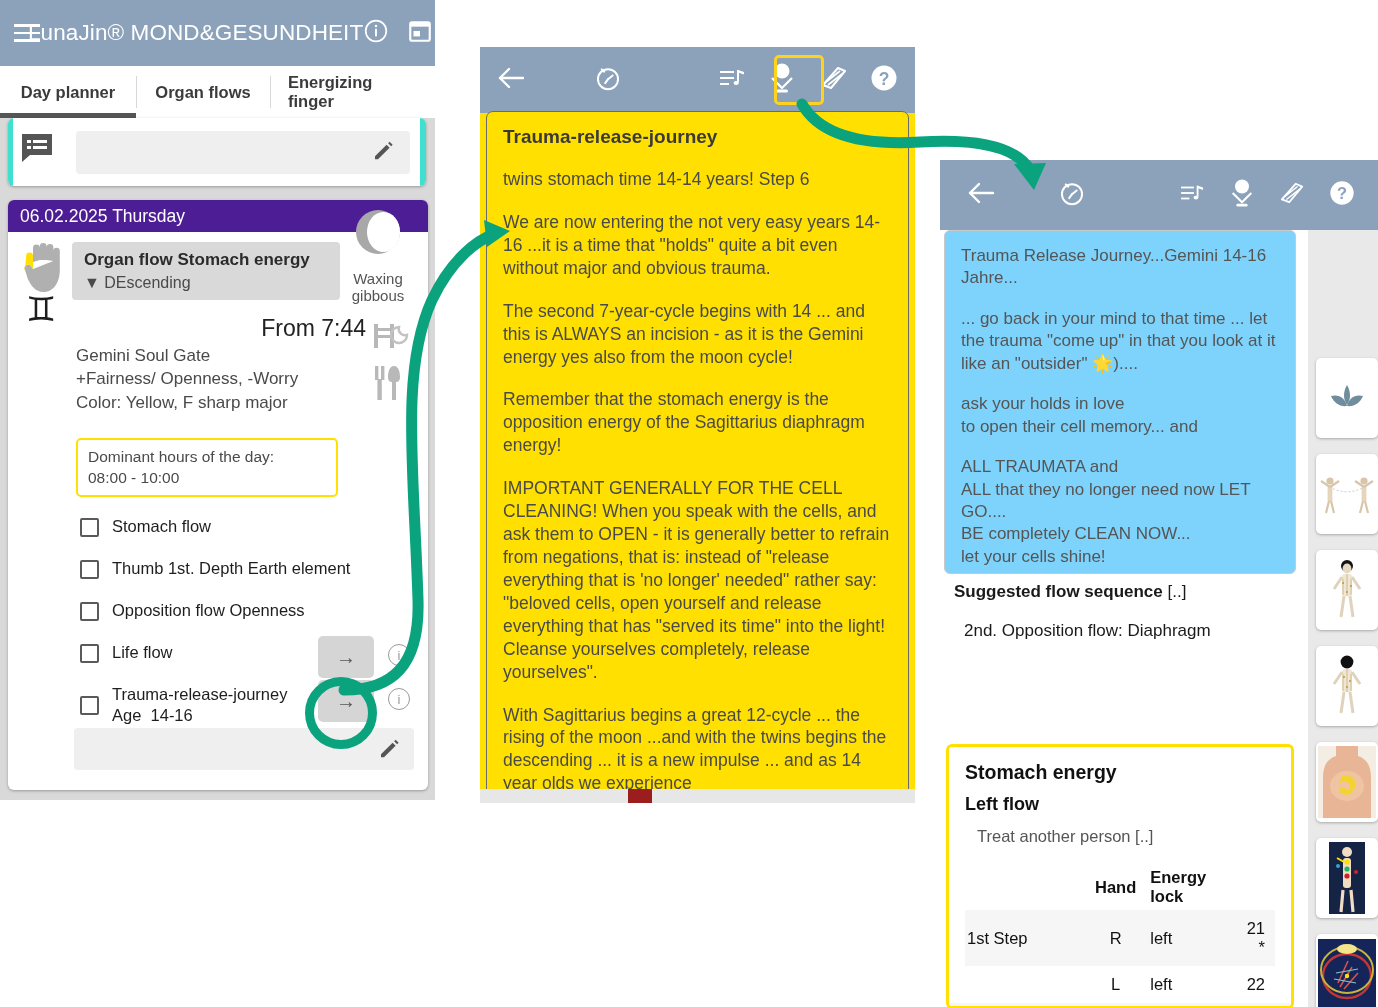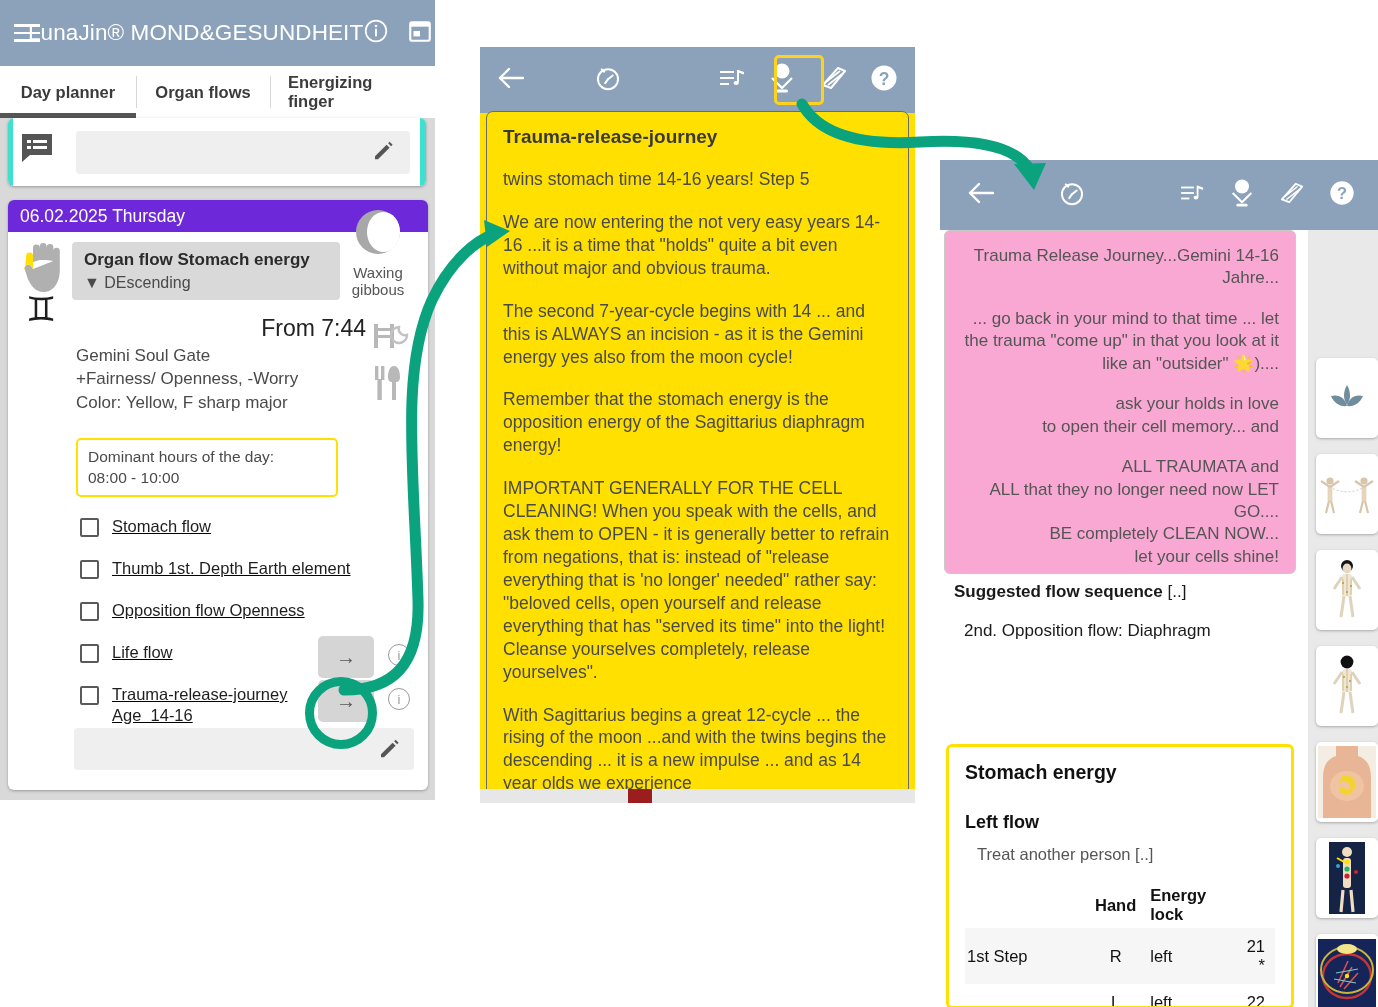--- a/index.html
+++ b/index.html
@@ -68,28 +68,28 @@
   #note-card-top .edge-r { position:absolute; right:0; top:0; bottom:0; width:6px; background:#3fe0d0;}
   .note-input {
     position:absolute; background:#efefef; border-radius:4px;
     display:flex; align-items:center; justify-content:flex-end; padding-right:14px;
   }
   #note-card-top .note-input{ left:68px; top:13px; right:16px; height:43px; }
   .list-bubble-icon { position:absolute; left:12px; top:14px; width:34px; height:32px; }
 
   #day-card { left:8px; top:82px; width:420px; height: 590px; overflow:hidden; }
   #day-header {
-    position:absolute; left:0; top:0; right:0; height:32px; background:#6d28d9;
+    position:absolute; left:0; top:0; right:0; height:32px; background:#4c1d95;
     display:flex; align-items:center; padding-left:12px;
   }
   #day-header .dh-text { color:#fff; font-size:17.5px; }
   .moon-wrap { position:absolute; right:18px; top:10px; width:64px; text-align:center; }
   .moon-disc { width:44px; height:44px; border-radius:50%; background:#a8a8a8; position:relative; margin:0 auto; }
   .moon-disc::after{ content:""; position:absolute; left:11px; top:2px; width:33px; height:40px; border-radius:50%; background:#fff;}
-  .moon-label { font-size:15px; color:#555; line-height:1.15; margin-top:10px; }
+  .moon-label { font-size:15px; color:#555; line-height:1.15; margin-top:16px; }
 
   .hand-icon { position:absolute; left:12px; top:42px; width:50px; height:54px;}
   .zodiac-icon { position:absolute; left:18px; top:92px; font-size: 34px; color:#1d1d1d; line-height:1; }
 
   #flow-chip {
     position:absolute; left:64px; top:42px; width:268px; background:#d9d9d9; border-radius:4px;
     padding:8px 10px 8px 12px;
   }
   #flow-chip .t1 { font-size:17px; font-weight:bold; color:#2b2b2b; line-height:1.22; }
   #flow-chip .t2 { font-size:16px; color:#4a4a4a; margin-top:3px;}
@@ -100,21 +100,21 @@
     position:absolute; left:68px; top:238px; width:262px;
     border:2px solid #ffe000; border-radius:5px; padding:7px 10px;
     font-size:15.5px; color:#4a4a4a; line-height:1.33;
   }
 
   .sideglyph { position:absolute; color:#b5b5b5; }
   #glyph-bed { left:362px; top:118px; width:36px; height:36px;}
   #glyph-scissors { left:364px; top:164px; width:32px; height:36px;}
 
   #check-list { position:absolute; left:72px; top:316px; width:330px; }
-  .check-row { display:flex; align-items:flex-start; margin-bottom: 21px; position:relative;text-decoration:underline; }
+  .check-row { display:flex; align-items:center; margin-bottom: 21px; position:relative; }
   .check-row:last-child{ margin-bottom:0; }
   .cbox { width:19px; height:19px; border:2px solid #5a5a5a; border-radius:2px; margin-right:13px; flex:0 0 auto; margin-top:2px;}
   .clabel { font-size:16.5px; color:#1e1e1e; line-height:1.25; }
   .goarrow {
     position:absolute; width:56px; height:42px; background:#d5d5d5; border-radius:5px;
     display:flex; align-items:center; justify-content:center; color:#555; font-size:20px;
   }
   #go-life { left: 238px; top: -6px; }
   #go-trauma { left: 238px; top: -4px; }
   .infocirc { position:absolute; width:22px; height:22px; border-radius:50%; border:1.5px solid #9a9a9a; color:#9a9a9a; font-size:13px; display:flex;align-items:center;justify-content:center;}
@@ -145,39 +145,38 @@
 
   
   #right-panel { position:absolute; left:940px; top:160px; width:438px; height:847px; background:#e9e9e9; overflow:hidden;}
   #right-appbar { position:absolute; left:0; top:0; width:438px; height:70px; padding:0 22px 0 26px;}
   #right-appbar .sp{ flex:1; }
   #right-appbar .trail { display:flex; align-items:center; gap:22px; }
 
   #right-content { position:absolute; left:0; top:70px; width:368px; bottom:0; background:#fff; }
   #journey-box {
     position:absolute; left:4px; top:0px; width:352px; height:344px;
-    background:#f9a8d4; border:1px solid #c9c9c9; border-radius:6px; padding:14px 16px;
+    background:#7dd3fc; border:1px solid #c9c9c9; border-radius:6px; padding:14px 16px;
     overflow:hidden;
-    text-align:right;
   }
   #journey-box p { margin:0 0 18px 0; font-size:17px; color:#555; line-height:1.32; }
   #journey-box p:last-child { margin-bottom:0; }
 
   #seq-head { position:absolute; left:14px; top:352px; font-size:17px; color:#1a1a1a;text-align:right; }
   #seq-head b { font-weight:bold; }
   #seq-head span.dots { font-weight:normal; }
   #seq-body { position:absolute; left:24px; top:390px; font-size:17px; color:#1a1a1a; line-height:1.35;}
 
   #energy-card {
     position:absolute; left:6px; top:514px; width:348px; bottom:-2px;
     background:#fff; border:3px solid #ffe000; border-radius:6px; overflow:hidden;
   }
   #energy-card .ec-pad { padding:14px 16px 0 16px; }
   #ec-title { font-size:19.5px; font-weight:bold; color:#111; }
-  #ec-sub { font-size:18px; font-weight:bold; color:#111; margin-top:28px; }
+  #ec-sub { font-size:18px; font-weight:bold; color:#111; margin-top:10px; }
   #ec-note { font-size:16.5px; color:#555; margin-top:12px; padding-left:12px;}
   .ec-table { width:100%; border-collapse:collapse; margin-top:18px; font-size:16.5px; color:#111;}
   .ec-table th { font-weight:bold; padding:4px 2px; }
   .ec-table td { padding:9px 2px; }
   .ec-table tr.alt td { background:#f6f6f6; }
   .ec-table .c-step{ text-align:left; width:128px; padding-right:10px;}
   .ec-table .c-hand{ text-align:center; width:42px;}
   .ec-table .c-lock{ text-align:left; padding-left:12px;}
   .ec-table .c-num { text-align:right; padding-right:10px;}
   #photo-row { background:#f6f6f6; height:90px; position:relative; }
@@ -415,21 +414,21 @@
             <circle cx="12" cy="12" r="10" fill="#fff"></circle>
             <text x="12" y="17.2" font-size="14" font-weight="bold" text-anchor="middle" fill="#8ba2ba" font-family="Liberation Sans, sans-serif">?</text>
           </svg>
       </span>
       <div class="mic-highlight"></div>
     </div>
 
     <div id="mid-card">
       <div id="mid-title">Trauma-release-journey</div>
       <div id="mid-body">
-        <p>twins stomach time 14-16 years! Step 5</p>
+        <p>twins stomach time 14-14 years! Step 6</p>
         <p>We are now entering the not very easy years 14-16 ...it is a time that "holds" quite a bit even without major and obvious trauma.</p>
         <p>The second 7-year-cycle begins with 14 ... and this is ALWAYS an incision - as it is the Gemini energy yes also from the moon cycle!</p>
         <p>Remember that the stomach energy is the opposition energy of the Sagittarius diaphragm energy!</p>
         <p>IMPORTANT GENERALLY FOR THE CELL CLEANING! When you speak with the cells, and ask them to OPEN - it is generally better to refrain from negations, that is: instead of "release everything that is 'no longer' needed" rather say: "beloved cells, open yourself and release everything that has "served its time" into the light! Cleanse yourselves completely, release yourselves".</p>
         <p>With Sagittarius begins a great 12-cycle ... the rising of the moon ...and with the twins begins the descending ... it is a new impulse ... and as 14 year olds we experience</p>
       </div>
     </div>
     <div id="mid-bottom-strip">
       <span class="r"></span>
 

